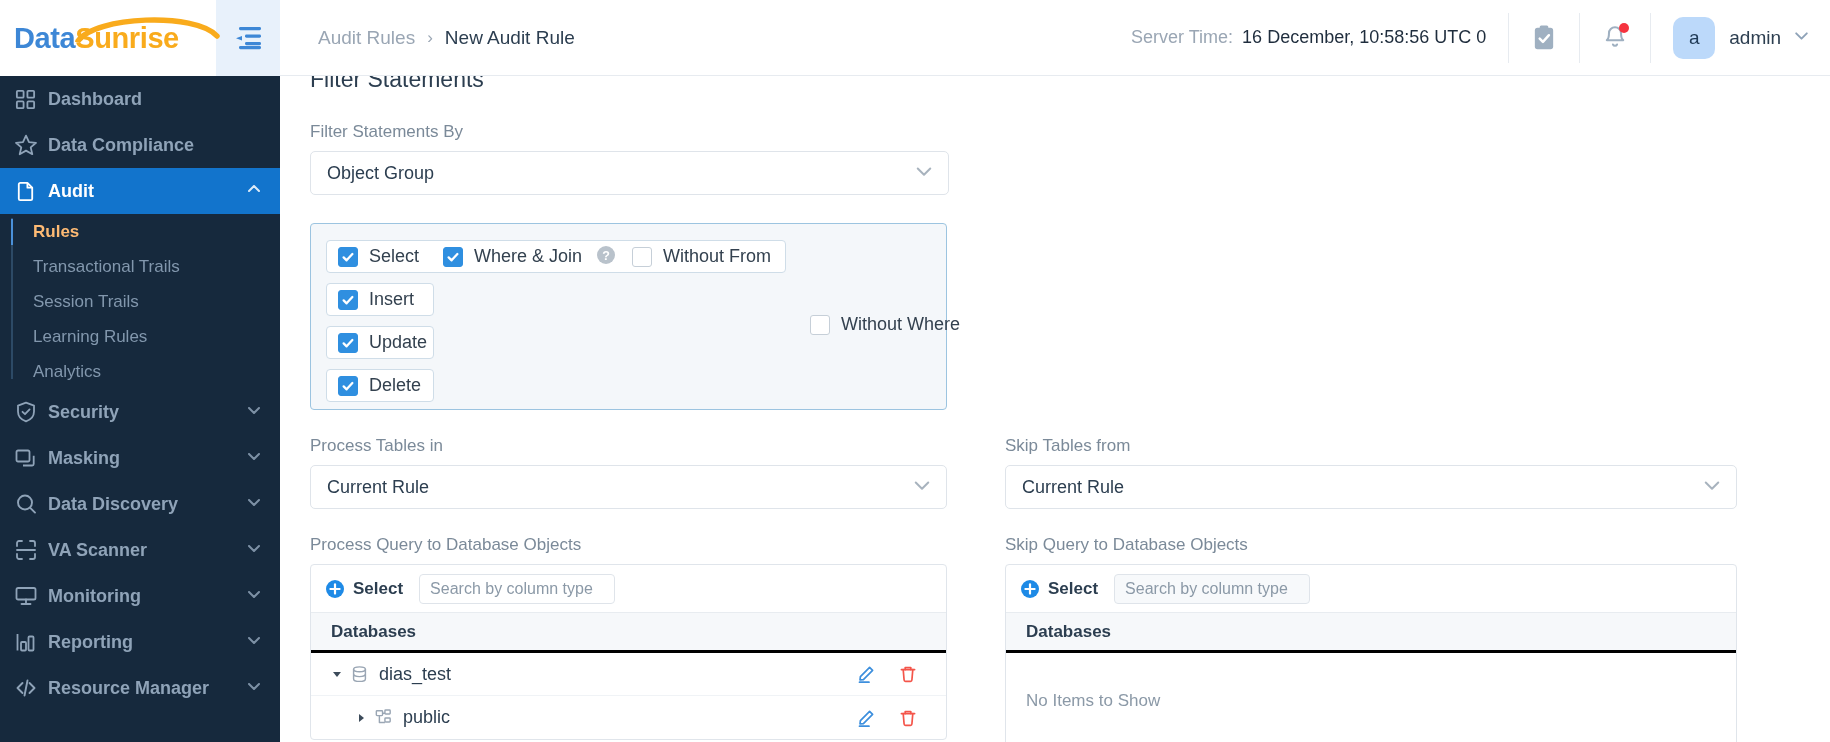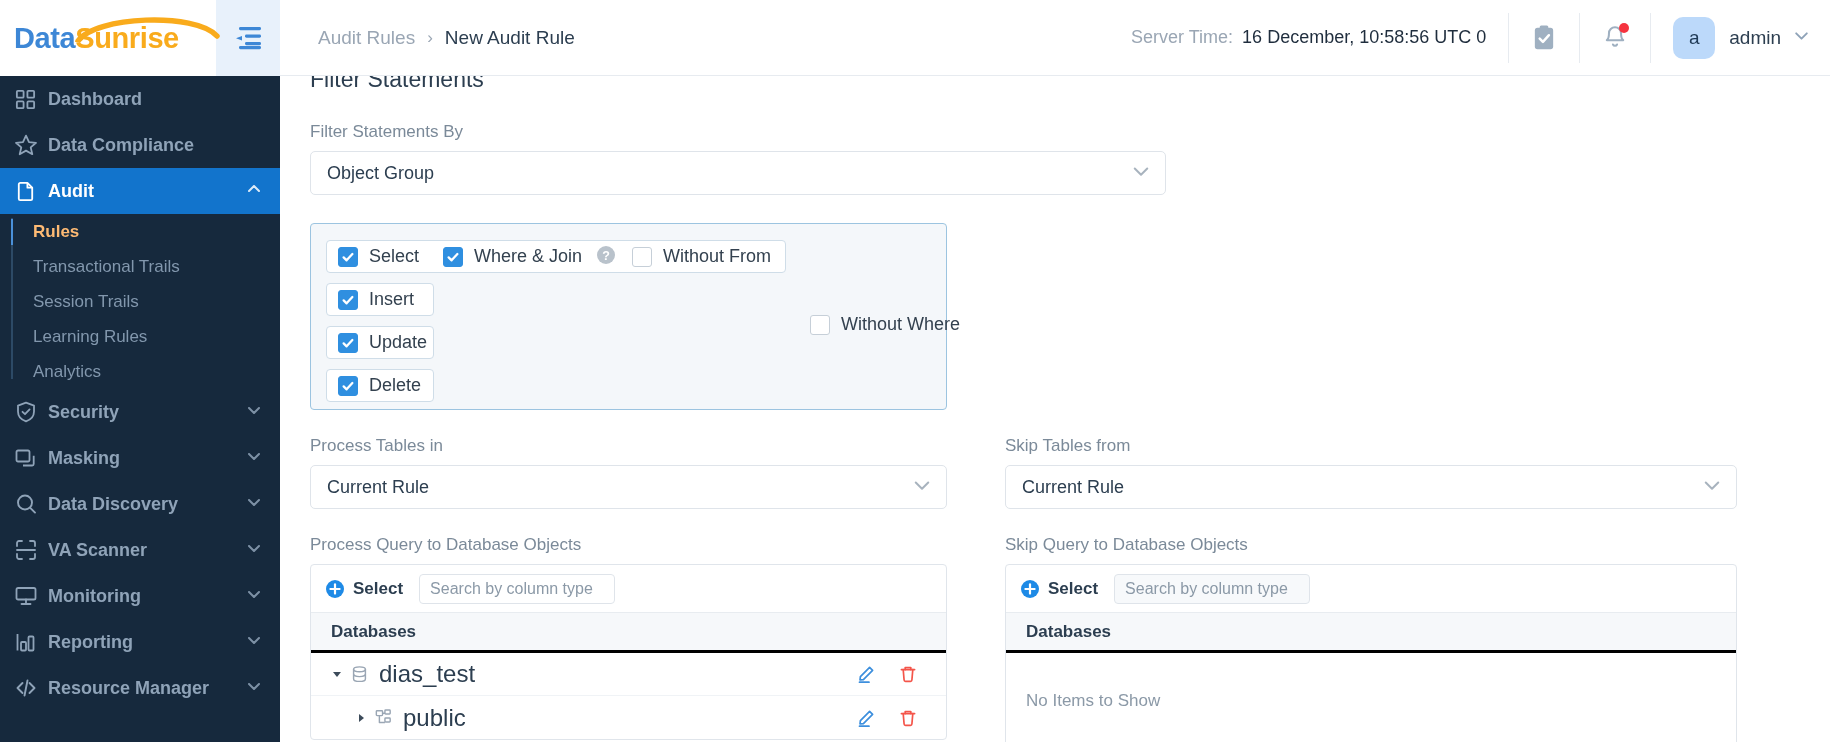--- a/index.html
+++ b/index.html
@@ -169,21 +169,21 @@
     padding: 0 20px; border-bottom: 3px solid #000000;
     font-size: 17px; color: #2c3e50; font-weight: bold;
   }
   .tree-row {
     height: 43px; display: flex; align-items: center; padding: 0 14px 0 14px;
     border-bottom: 1px solid #f0f3f6;
   }
   .tree-row:last-child { border-bottom: none; }
   .twisty { width: 24px; min-width: 24px; display: flex; justify-content: center; cursor: pointer; }
   .tree-ic { width: 30px; min-width: 30px; display: flex; align-items: center; }
-  .tree-name { flex: 1; font-size: 24px; color: #2c3e50; }
+  .tree-name { flex: 1; font-size: 18px; color: #2c3e50; }
   .row-actions { display: flex; align-items: center; gap: 22px; padding-right: 14px; }
   .act { cursor: pointer; display: flex; }
   .empty-msg {
     height: 96px; display: flex; align-items: center; padding-left: 20px;
     font-size: 17px; color: #8b99a7;
   }
   .indent { margin-left: 24px; }
 </style>
 </head>
 <body>
@@ -428,21 +428,21 @@
       </div>
     </header>
 
     <div class="content">
       <div class="content-inner">
 
         <div class="section-title">Filter Statements</div>
 
         <div class="block">
           <div class="field-label">Filter Statements By</div>
-          <div class="select-box" style="width:856px;gap:42px;">
+          <div class="select-box" style="width:639px;gap:42px;">
             <span class="select-val">Object Group</span>
             <span>
               <svg width="20" height="20" viewBox="0 0 16 16" fill="none" stroke="#a8b3be" stroke-width="1.6" stroke-linecap="round" stroke-linejoin="round">
                   <polyline points="3,6 8,11 13,6"></polyline>
                 </svg>
             </span>
           </div>
         </div>
 
         <div class="cb-panel">

